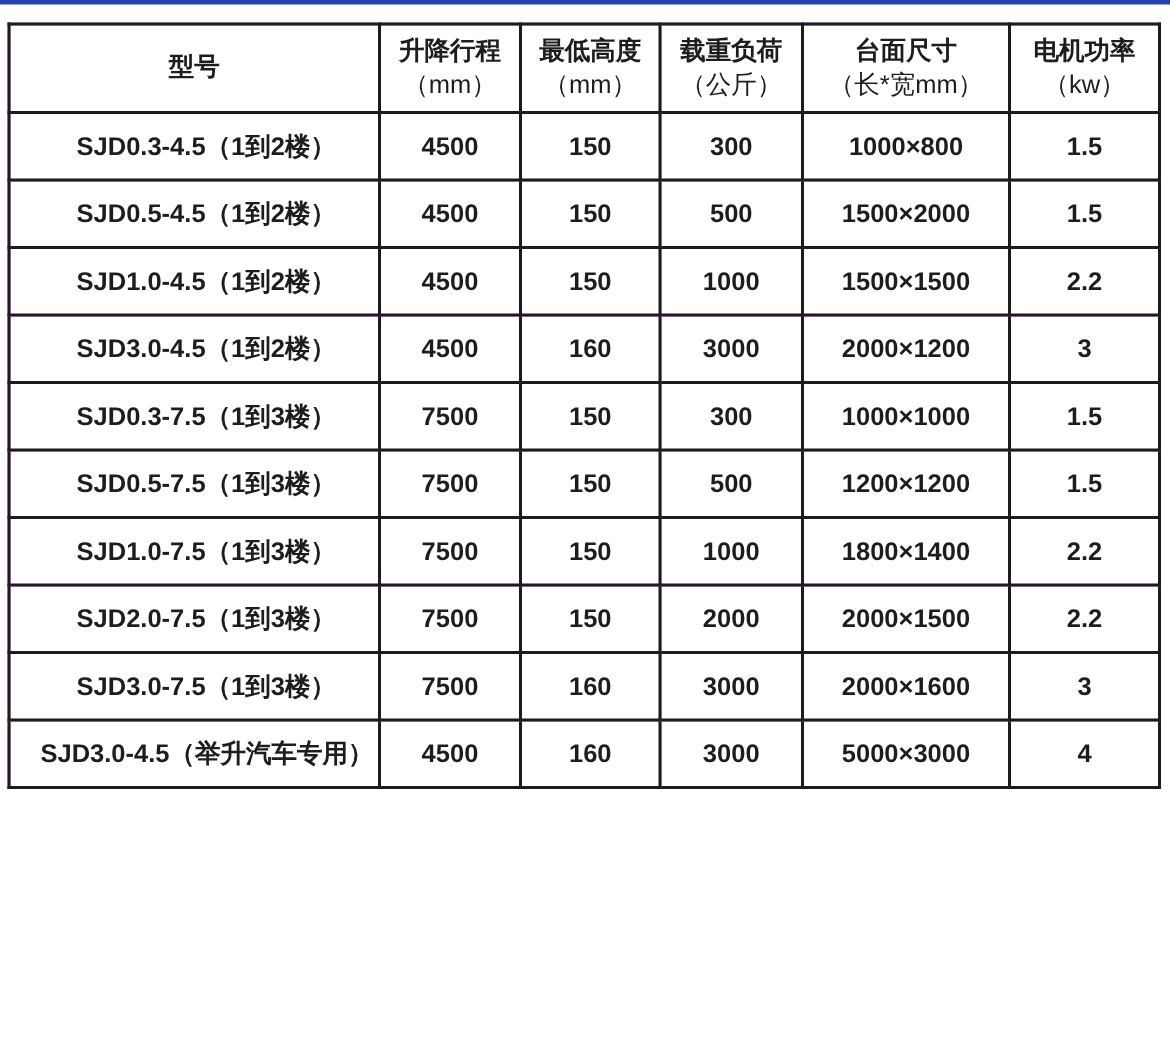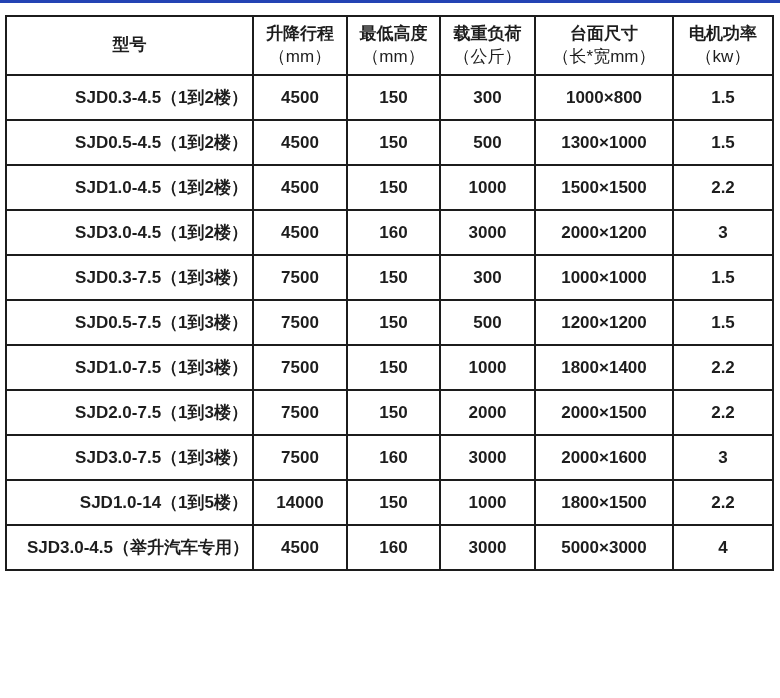--- a/index.html
+++ b/index.html
@@ -53,21 +53,21 @@
     padding: 2px 2px;
     font-weight: bold;
   }
   table.spec td {
     height: 43px;
     text-align: center;
     vertical-align: middle;
     padding: 0 4px;
   }
   table.spec td.model {
-    text-align: right;
+    text-align: center;
     padding-left: 20px;
   }
   .hdr-line2 {
     font-weight: normal;
   }
 </style>
 </head>
 <body>
 
 <div class="page">
@@ -116,21 +116,21 @@
             <td>150</td>
             <td>300</td>
             <td>1000×800</td>
             <td>1.5</td>
           </tr>
           <tr>
             <td class="model">SJD0.5-4.5（1到2楼）</td>
             <td>4500</td>
             <td>150</td>
             <td>500</td>
-            <td>1300×1000</td>
+            <td>1500×2000</td>
             <td>1.5</td>
           </tr>
           <tr>
             <td class="model">SJD1.0-4.5（1到2楼）</td>
             <td>4500</td>
             <td>150</td>
             <td>1000</td>
             <td>1500×1500</td>
             <td>2.2</td>
           </tr>
@@ -176,28 +176,20 @@
           </tr>
           <tr>
             <td class="model">SJD3.0-7.5（1到3楼）</td>
             <td>7500</td>
             <td>160</td>
             <td>3000</td>
             <td>2000×1600</td>
             <td>3</td>
           </tr>
           <tr>
-            <td class="model">SJD1.0-14（1到5楼）</td>
-            <td>14000</td>
-            <td>150</td>
-            <td>1000</td>
-            <td>1800×1500</td>
-            <td>2.2</td>
-          </tr>
-          <tr>
             <td class="model">SJD3.0-4.5（举升汽车专用）</td>
             <td>4500</td>
             <td>160</td>
             <td>3000</td>
             <td>5000×3000</td>
             <td>4</td>
           </tr>
         </tbody>
     </table>
   </div>

